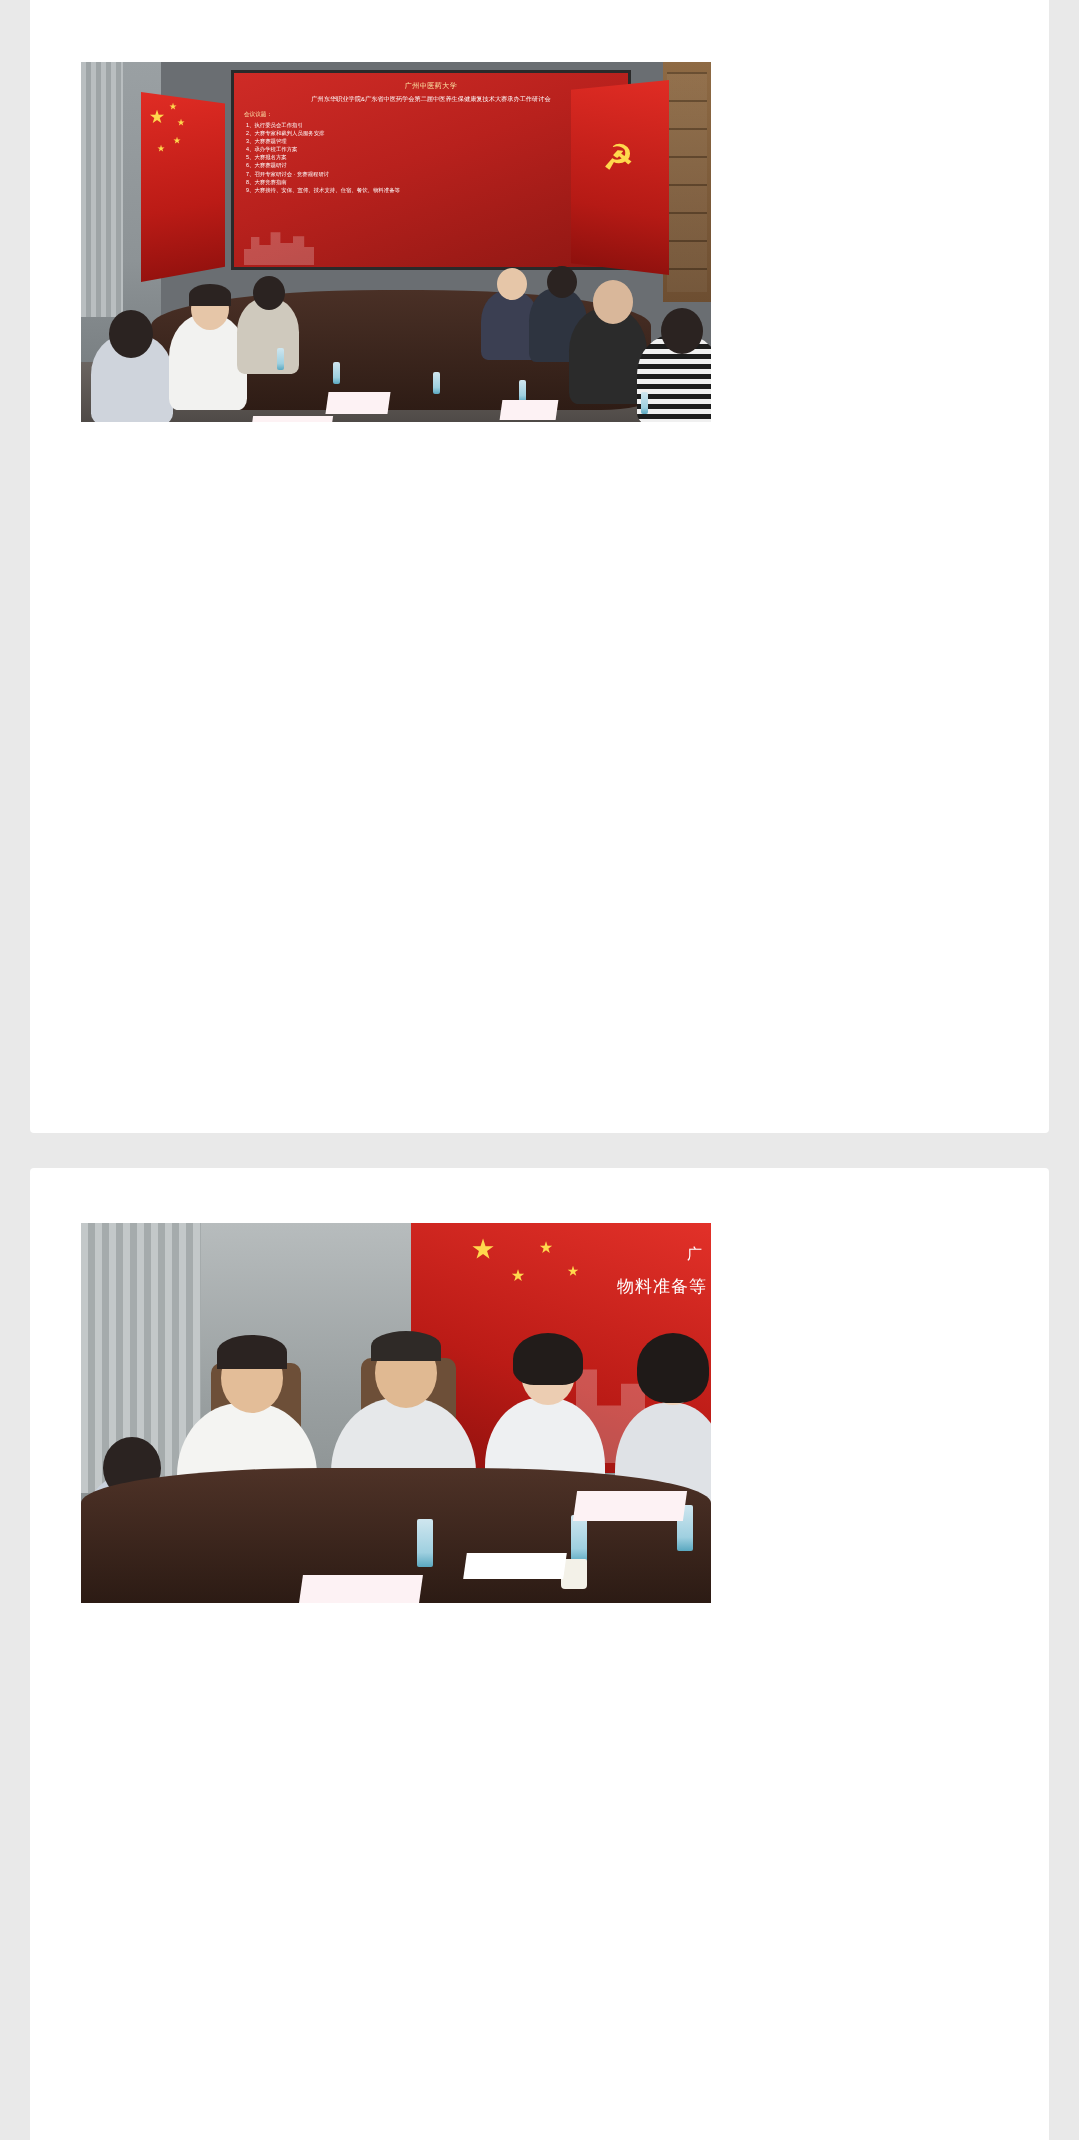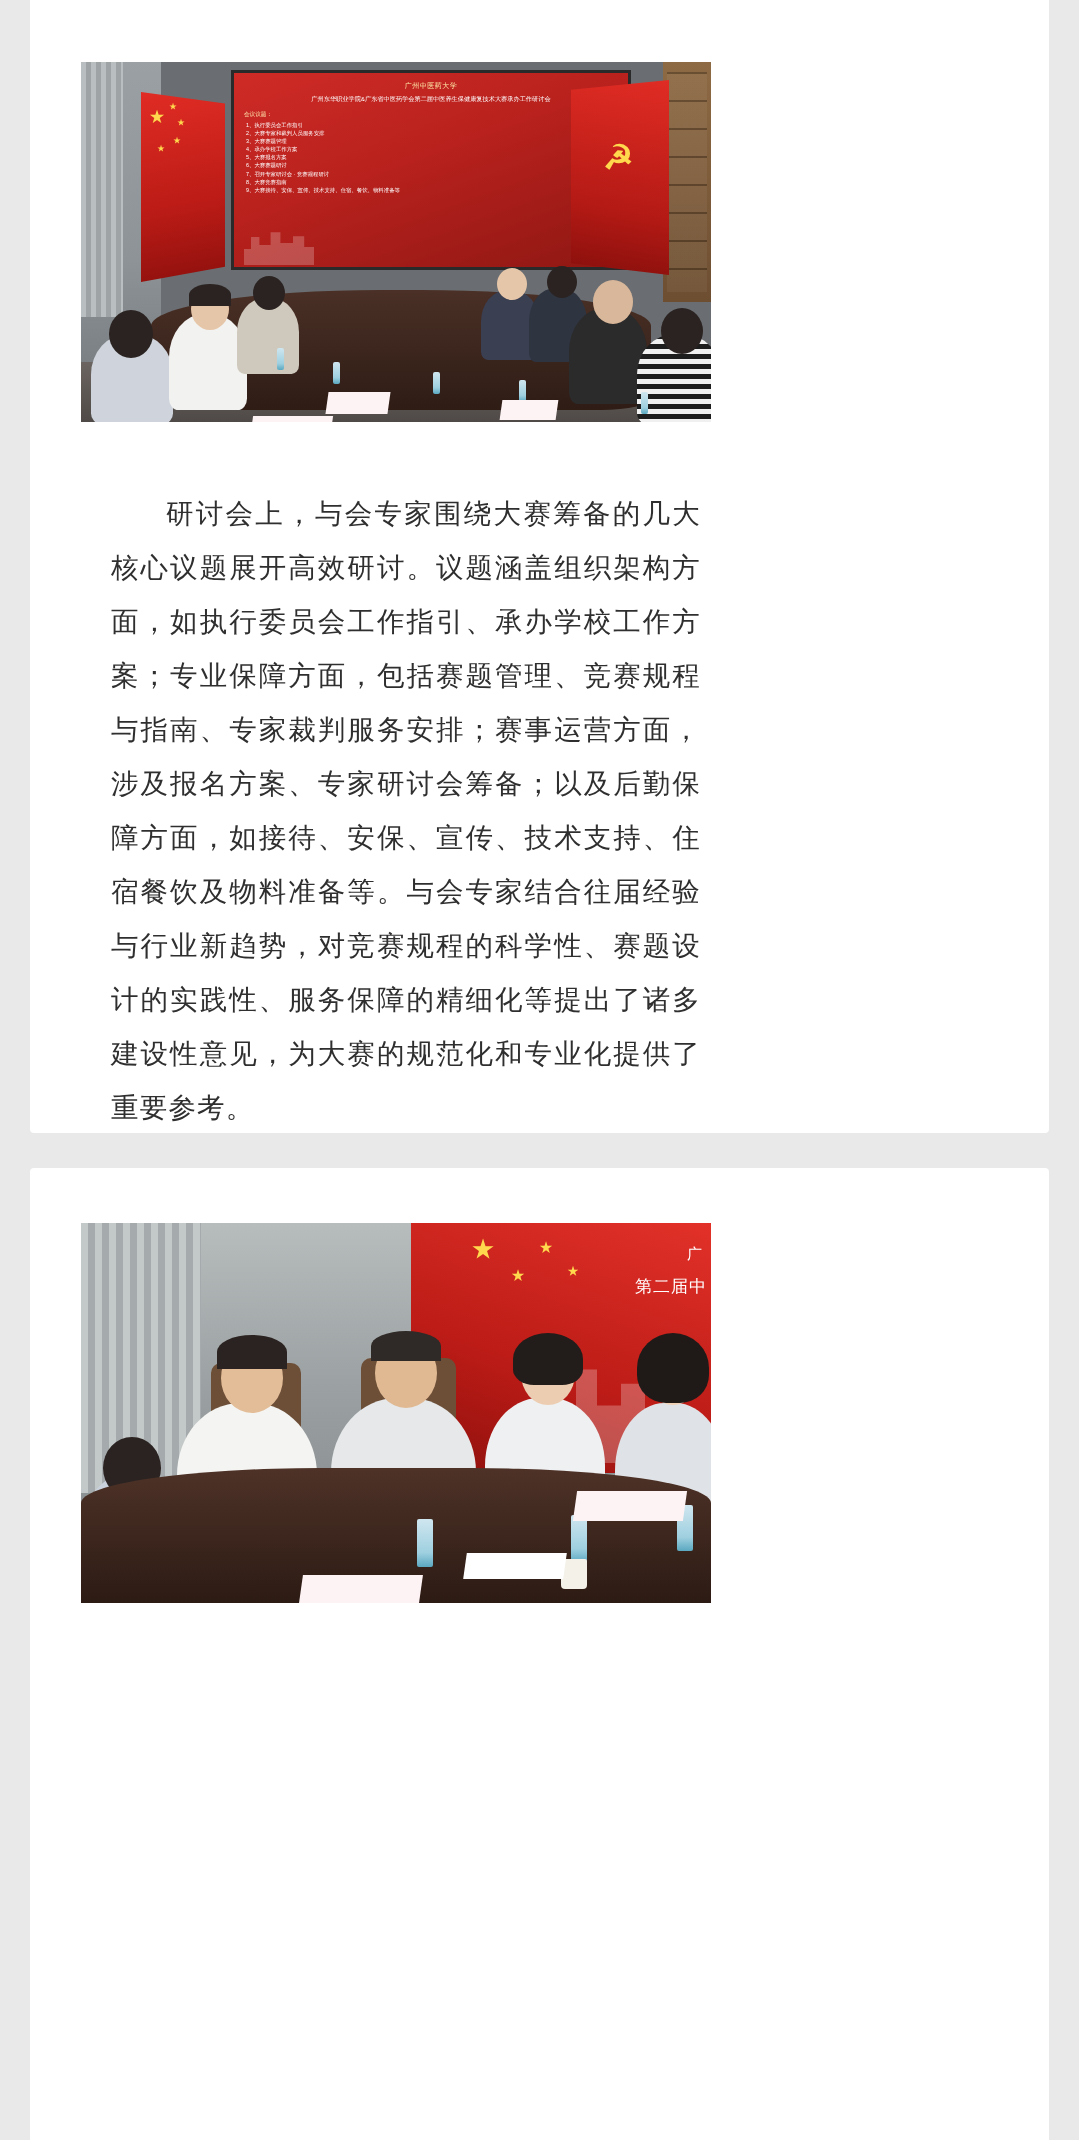--- a/index.html
+++ b/index.html
@@ -277,34 +277,33 @@
     <div class="p1-bottle" style="left:352px;top:310px;"></div>
     <div class="p1-bottle" style="left:438px;top:318px;"></div>
     <div class="p1-bottle" style="left:560px;top:330px;"></div>
 
     <div class="p1-paper" style="left:170px;top:354px;width:80px;height:30px;"></div>
     <div class="p1-paper" style="left:246px;top:330px;width:62px;height:22px;"></div>
     <div class="p1-paper" style="left:420px;top:338px;width:56px;height:20px;"></div>
 
   </div>
 
-  <p class="article">研讨会上，与会专家围绕大赛筹备的几大核心议题展开高效研讨。议题涵盖组织架构方面，如执行委员会工作指引、承办学校工作方案；专业保障方面，包括赛题管理、竞赛规程与指南、专家裁判服务安排；赛事运营方面，涉及报名方案、专家研讨会筹备；以及后勤保障方面，如接待、安保、宣传、技术支持、住宿餐饮及物料准备等。与会专家结合往届经验与行业新趋势，对竞赛规程的科学性、赛题设计的实践性、服务保障的精细化等提出了诸多建设性意见，为大赛的规范化和专业化提供了重要参考。</p>
 
   <div class="sheet sheet-b"></div>
 
   <div class="photo photo-2">
     <div class="p2-wall"></div>
     <div class="p2-curtain"></div>
     <div class="p2-banner">
       <span class="p2-star" style="right:216px;top:16px;font-size:24px;">★</span>
       <span class="p2-star" style="right:186px;top:42px;font-size:14px;">★</span>
       <span class="p2-star" style="right:158px;top:14px;font-size:14px;">★</span>
       <span class="p2-star" style="right:132px;top:38px;font-size:12px;">★</span>
       <div class="p2-banner-text">广</div>
-      <div class="p2-banner-text2">第二届中</div>
+      <div class="p2-banner-text2">物料准备等</div>
       <div class="p2-buildings"></div>
     </div>
 
     <div style="position:absolute;left:130px;top:140px;width:90px;height:120px;background:#6d4f38;border-radius:10px 10px 0 0;"></div>
     <div style="position:absolute;left:280px;top:135px;width:95px;height:120px;background:#6d4f38;border-radius:10px 10px 0 0;"></div>
 
     <div class="p-person" style="left:0px;top:250px;width:110px;height:130px;background:#c9d1dc;"></div>
     <div class="p-head" style="left:22px;top:214px;width:58px;height:62px;background:#2b2321;"></div>
 
     <div class="p-person" style="left:96px;top:180px;width:140px;height:160px;background:#f4f4f2;"></div>

